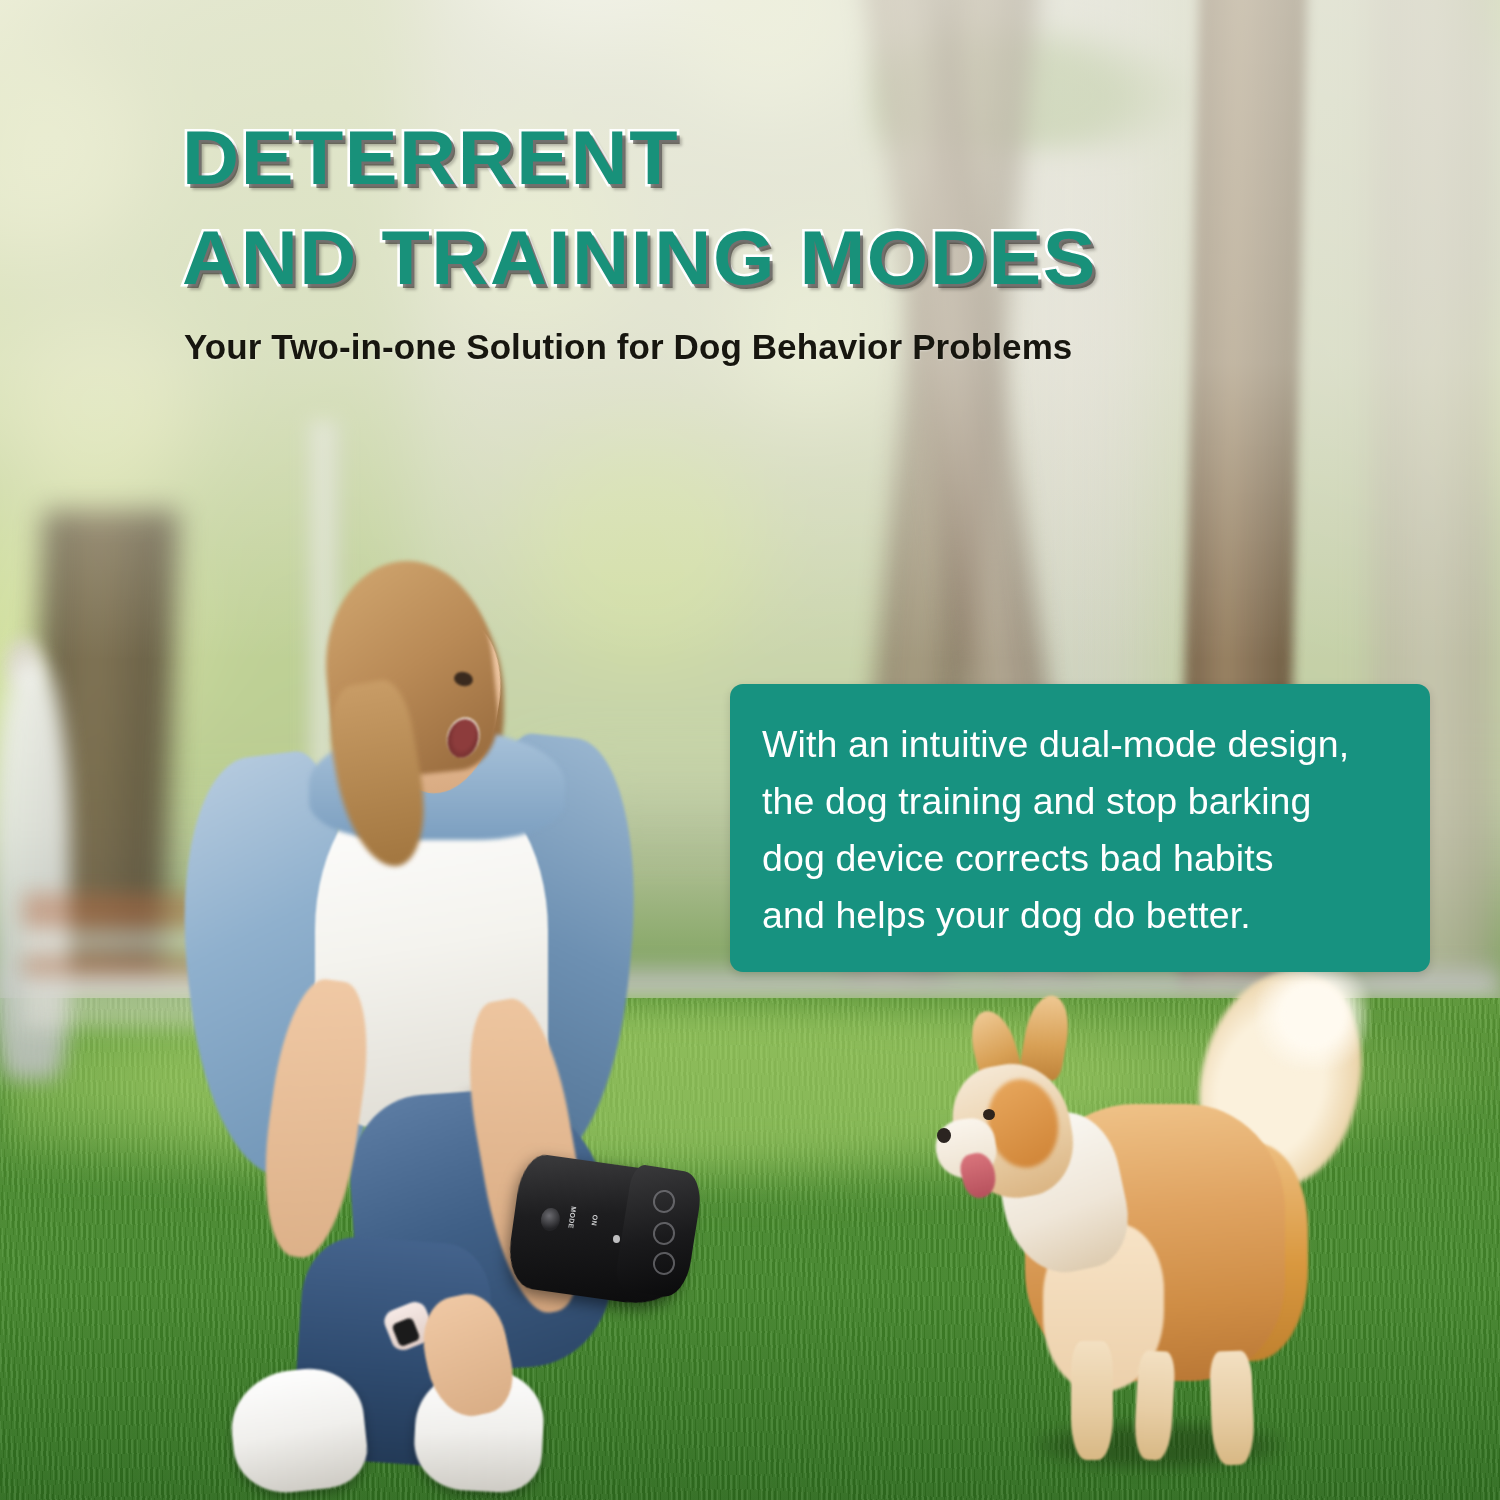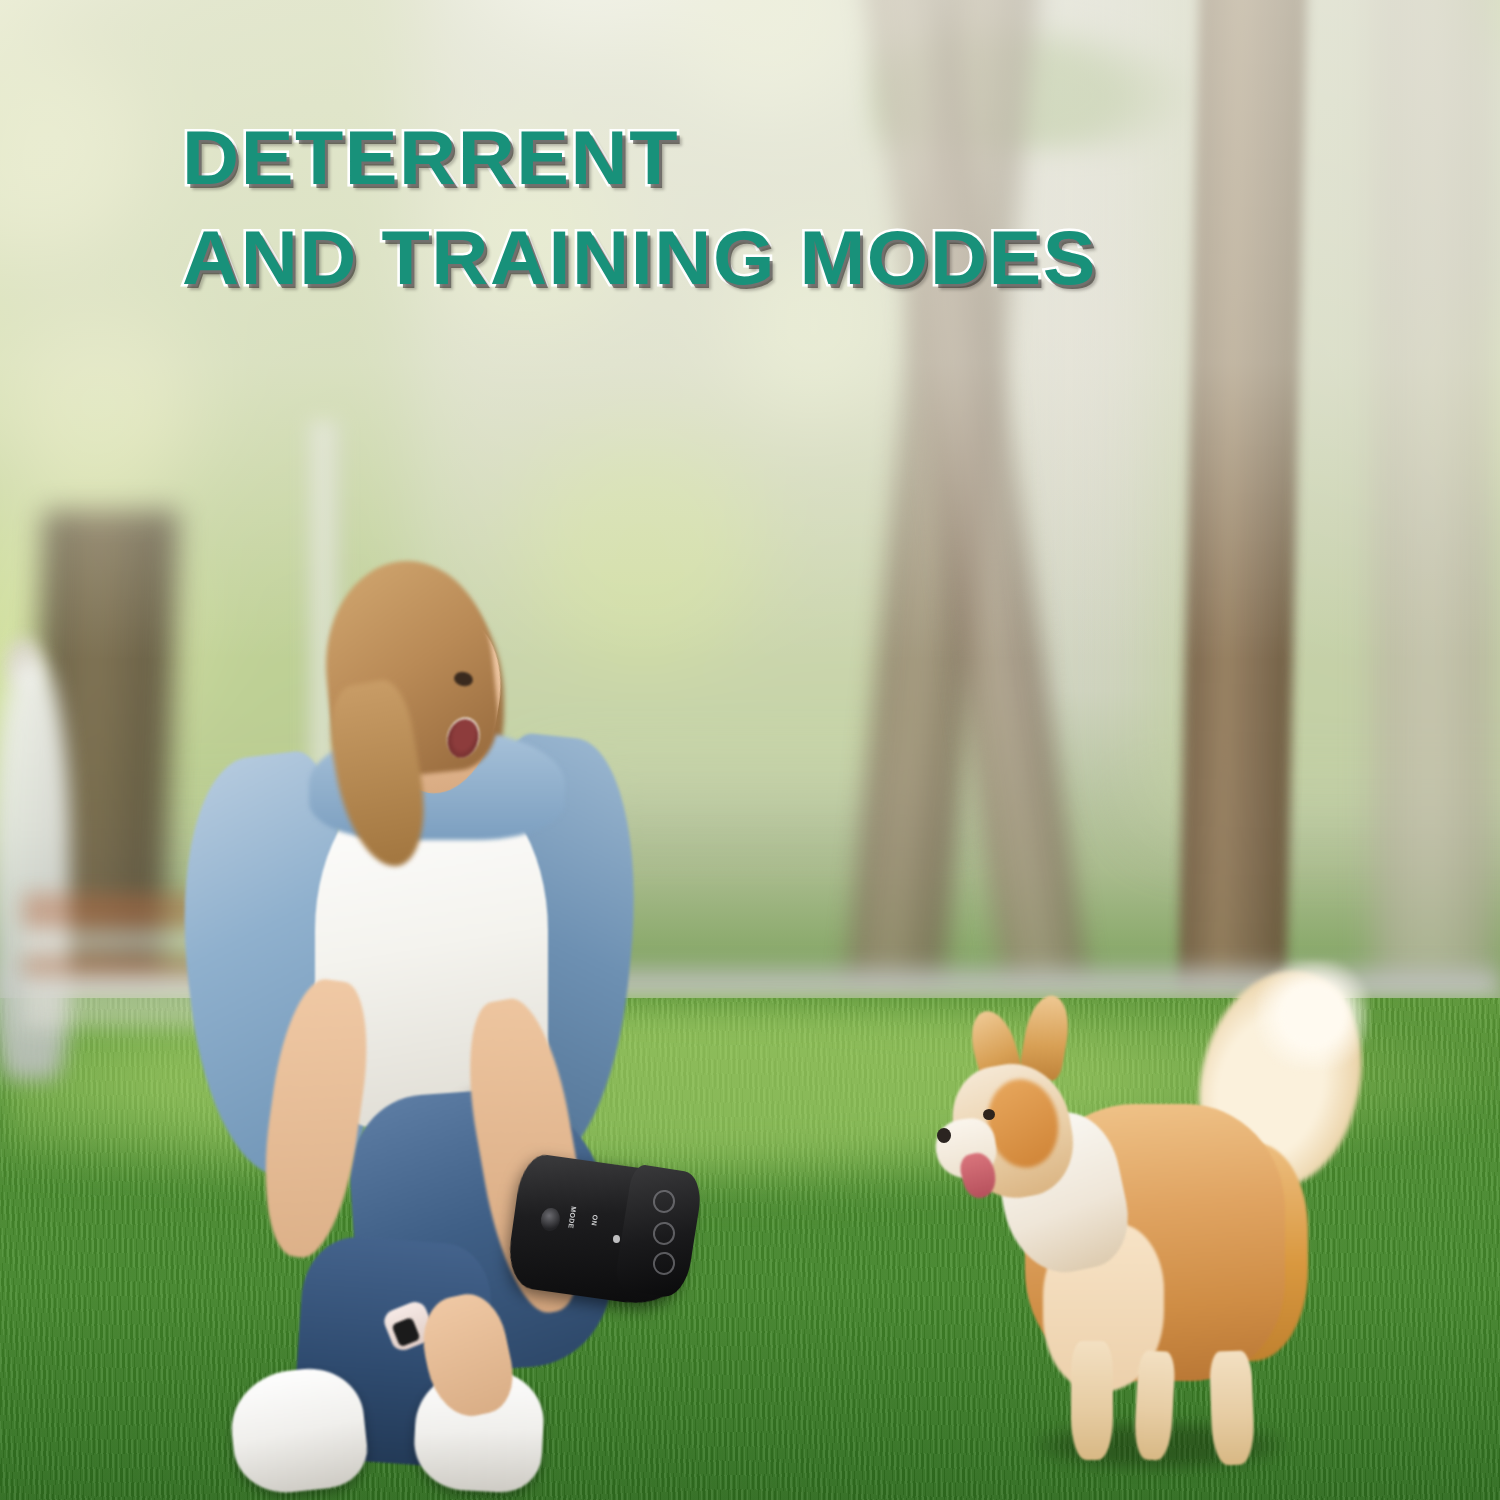--- a/index.html
+++ b/index.html
@@ -564,15 +564,22 @@
     <div class="dog-cheek"></div>
     <div class="dog-muzzle"></div>
     <div class="dog-tongue"></div>
     <div class="dog-eye"></div>
     <div class="dog-nose"></div>
   </div>
 
   <div class="headline">DETERRENT
 AND TRAINING MODES</div>
 
-
+  <div class="subhead">Your Two-in-one Solution for Dog Behavior Problems</div>
+
+  <div class="callout">
+    <div class="callout-text">With an intuitive dual-mode design,
+the dog training and stop barking
+dog device corrects bad habits
+and helps your dog do better.</div>
+  </div>
 
 </div>
 
 </body></html>

